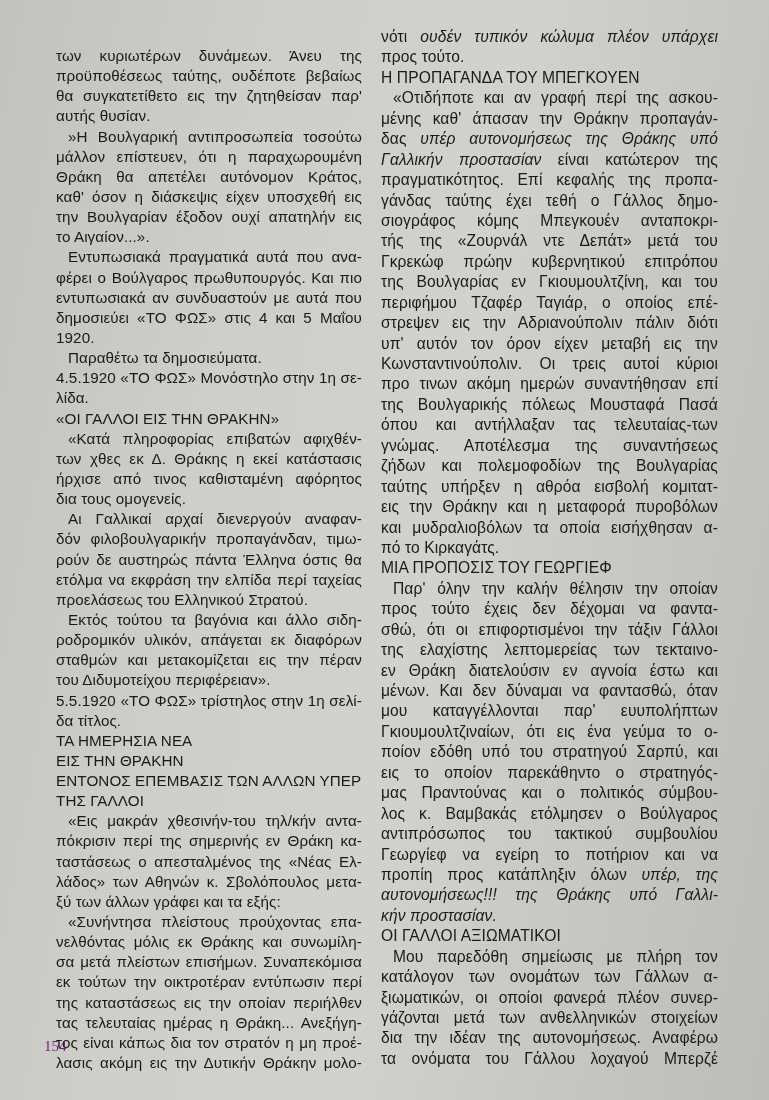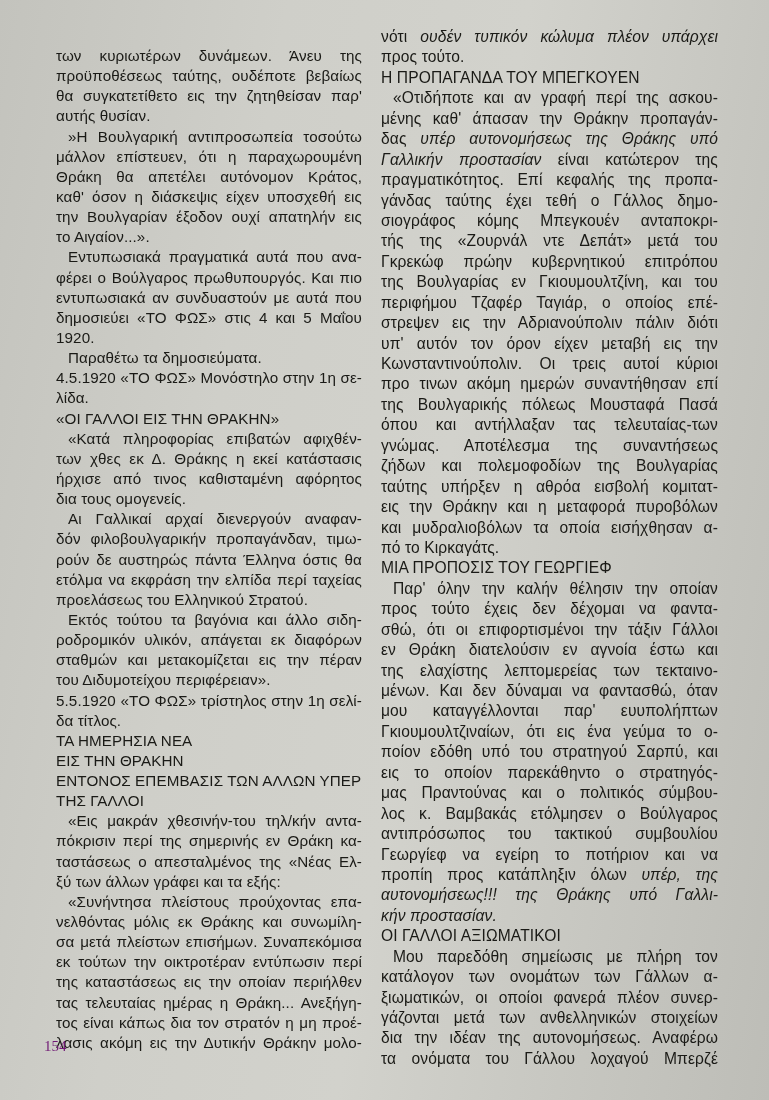--- a/index.html
+++ b/index.html
@@ -68,20 +68,21 @@
     <div class="line last">του Διδυμοτείχου περιφέρειαν».</div>
     <div class="line">5.5.1920 «ΤΟ ΦΩΣ» τρίστηλος στην 1η σελί-</div>
     <div class="line last">δα τίτλος.</div>
     <div class="line last heading">ΤΑ ΗΜΕΡΗΣΙΑ ΝΕΑ</div>
     <div class="line last heading">ΕΙΣ ΤΗΝ ΘΡΑΚΗΝ</div>
     <div class="line heading">ΕΝΤΟΝΟΣ ΕΠΕΜΒΑΣΙΣ ΤΩΝ ΑΛΛΩΝ ΥΠΕΡ</div>
     <div class="line last heading">ΤΗΣ ΓΑΛΛΟΙ</div>
     <div class="line indent">«Εις μακράν χθεσινήν-του τηλ/κήν αντα-</div>
     <div class="line">πόκρισιν περί της σημερινής εν Θράκη κα-</div>
     <div class="line">ταστάσεως ο απεσταλμένος της «Νέας Ελ-</div>
+    <div class="line">λάδος» των Αθηνών κ. Σβολόπουλος μετα-</div>
     <div class="line last">ξύ των άλλων γράφει και τα εξής:</div>
     <div class="line indent">«Συνήντησα πλείστους προύχοντας επα-</div>
     <div class="line">νελθόντας μόλις εκ Θράκης και συνωμίλη-</div>
     <div class="line">σα μετά πλείστων επισήμων. Συναπεκόμισα</div>
     <div class="line">εκ τούτων την οικτροτέραν εντύπωσιν περί</div>
     <div class="line">της καταστάσεως εις την οποίαν περιήλθεν</div>
     <div class="line">τας τελευταίας ημέρας η Θράκη... Ανεξήγη-</div>
     <div class="line">τος είναι κάπως δια τον στρατόν η μη προέ-</div>
     <div class="line">λασις ακόμη εις την Δυτικήν Θράκην μολο-</div>
   </div>
@@ -109,22 +110,22 @@
     <div class="line">γνώμας. Αποτέλεσμα της συναντήσεως</div>
     <div class="line">ζήδων και πολεμοφοδίων της Βουλγαρίας</div>
     <div class="line">ταύτης υπήρξεν η αθρόα εισβολή κομιτατ-</div>
     <div class="line">εις την Θράκην και η μεταφορά πυροβόλων</div>
     <div class="line">και μυδραλιοβόλων τα οποία εισήχθησαν α-</div>
     <div class="line last">πό το Κιρκαγάτς.</div>
     <div class="line last heading">ΜΙΑ ΠΡΟΠΟΣΙΣ ΤΟΥ ΓΕΩΡΓΙΕΦ</div>
     <div class="line indent">Παρ' όλην την καλήν θέλησιν την οποίαν</div>
     <div class="line">προς τούτο έχεις δεν δέχομαι να φαντα-</div>
     <div class="line">σθώ, ότι οι επιφορτισμένοι την τάξιν Γάλλοι</div>
+    <div class="line">της ελαχίστης λεπτομερείας των τεκταινο-</div>
     <div class="line">εν Θράκη διατελούσιν εν αγνοία έστω και</div>
-    <div class="line">της ελαχίστης λεπτομερείας των τεκταινο-</div>
     <div class="line">μένων. Και δεν δύναμαι να φαντασθώ, όταν</div>
     <div class="line">μου καταγγέλλονται παρ' ευυπολήπτων</div>
     <div class="line">Γκιουμουλτζιναίων, ότι εις ένα γεύμα το ο-</div>
     <div class="line">ποίον εδόθη υπό του στρατηγού Σαρπύ, και</div>
     <div class="line">εις το οποίον παρεκάθηντο ο στρατηγός-</div>
     <div class="line">μας Πραντούνας και ο πολιτικός σύμβου-</div>
     <div class="line">λος κ. Βαμβακάς ετόλμησεν ο Βούλγαρος</div>
     <div class="line">αντιπρόσωπος του τακτικού συμβουλίου</div>
     <div class="line">Γεωργίεφ να εγείρη το ποτήριον και να</div>
     <div class="line">προπίη προς κατάπληξιν όλων <span class="it">υπέρ, της</span></div>

